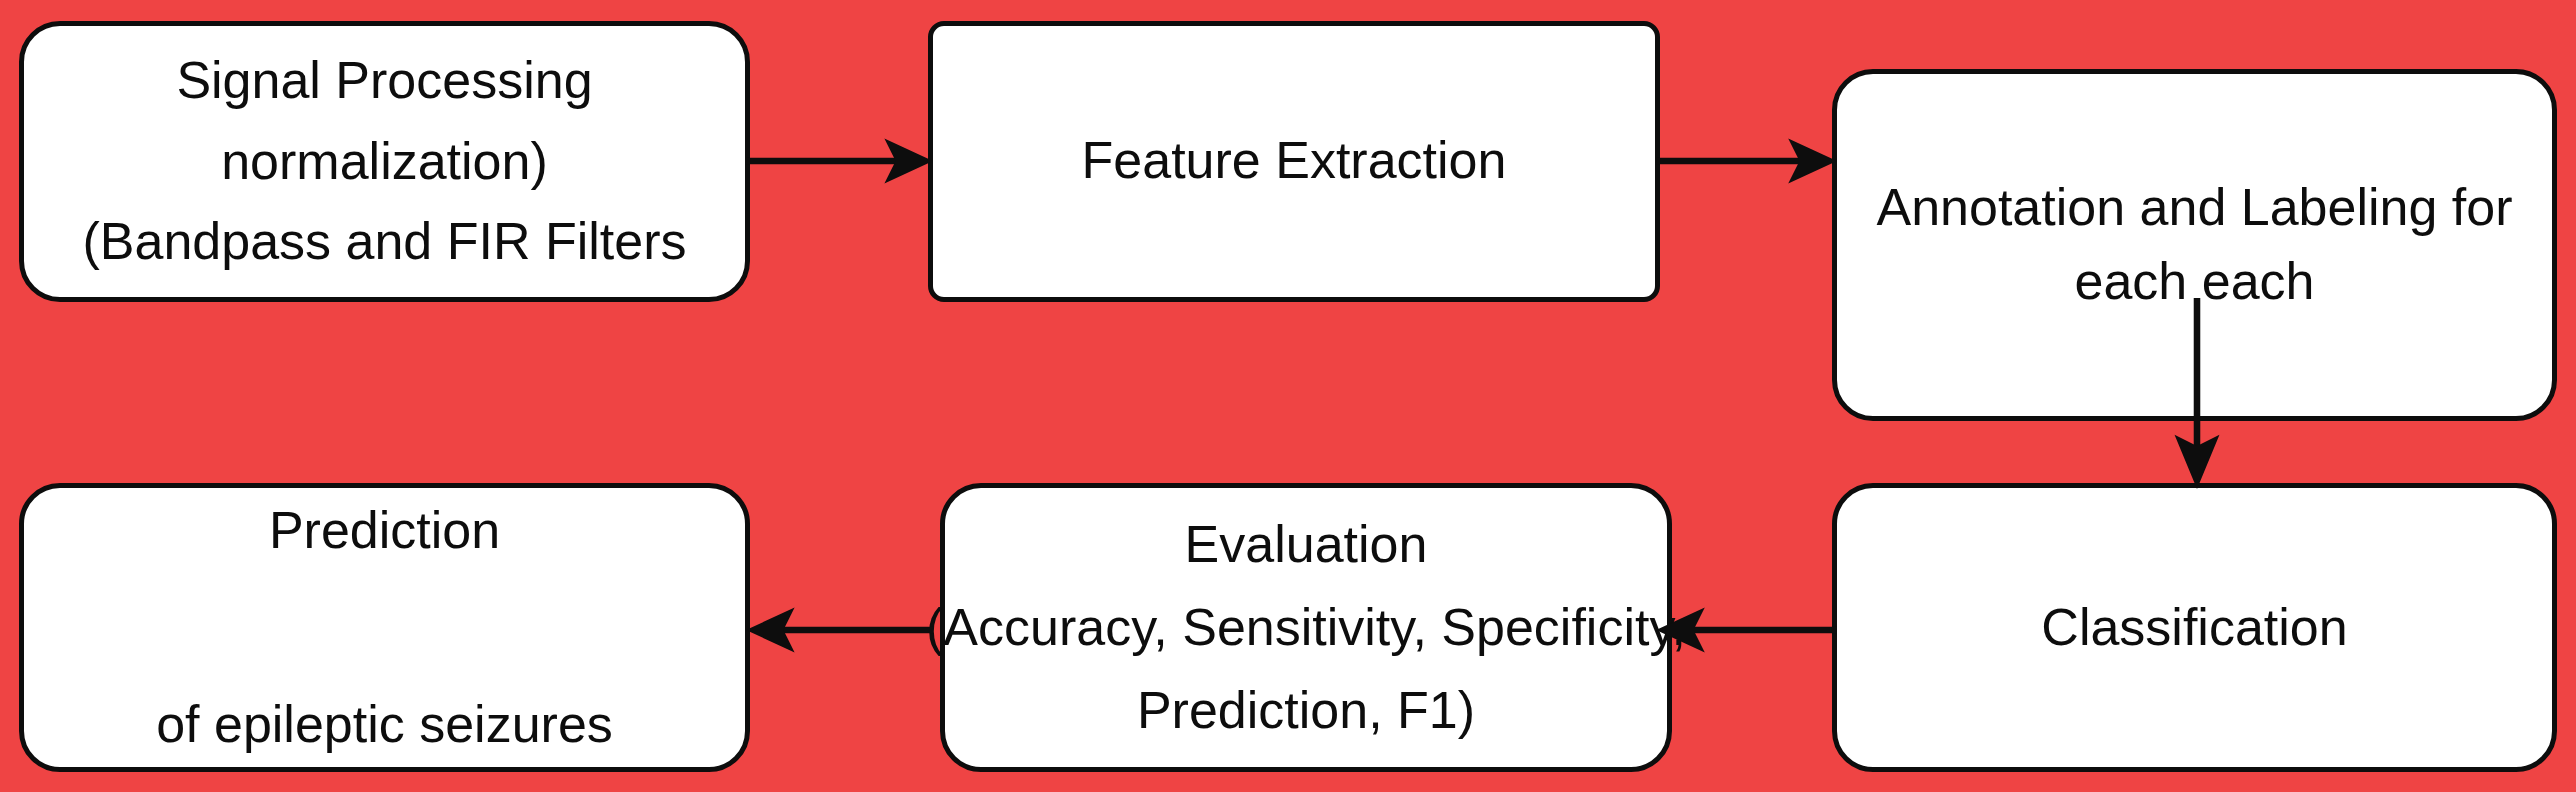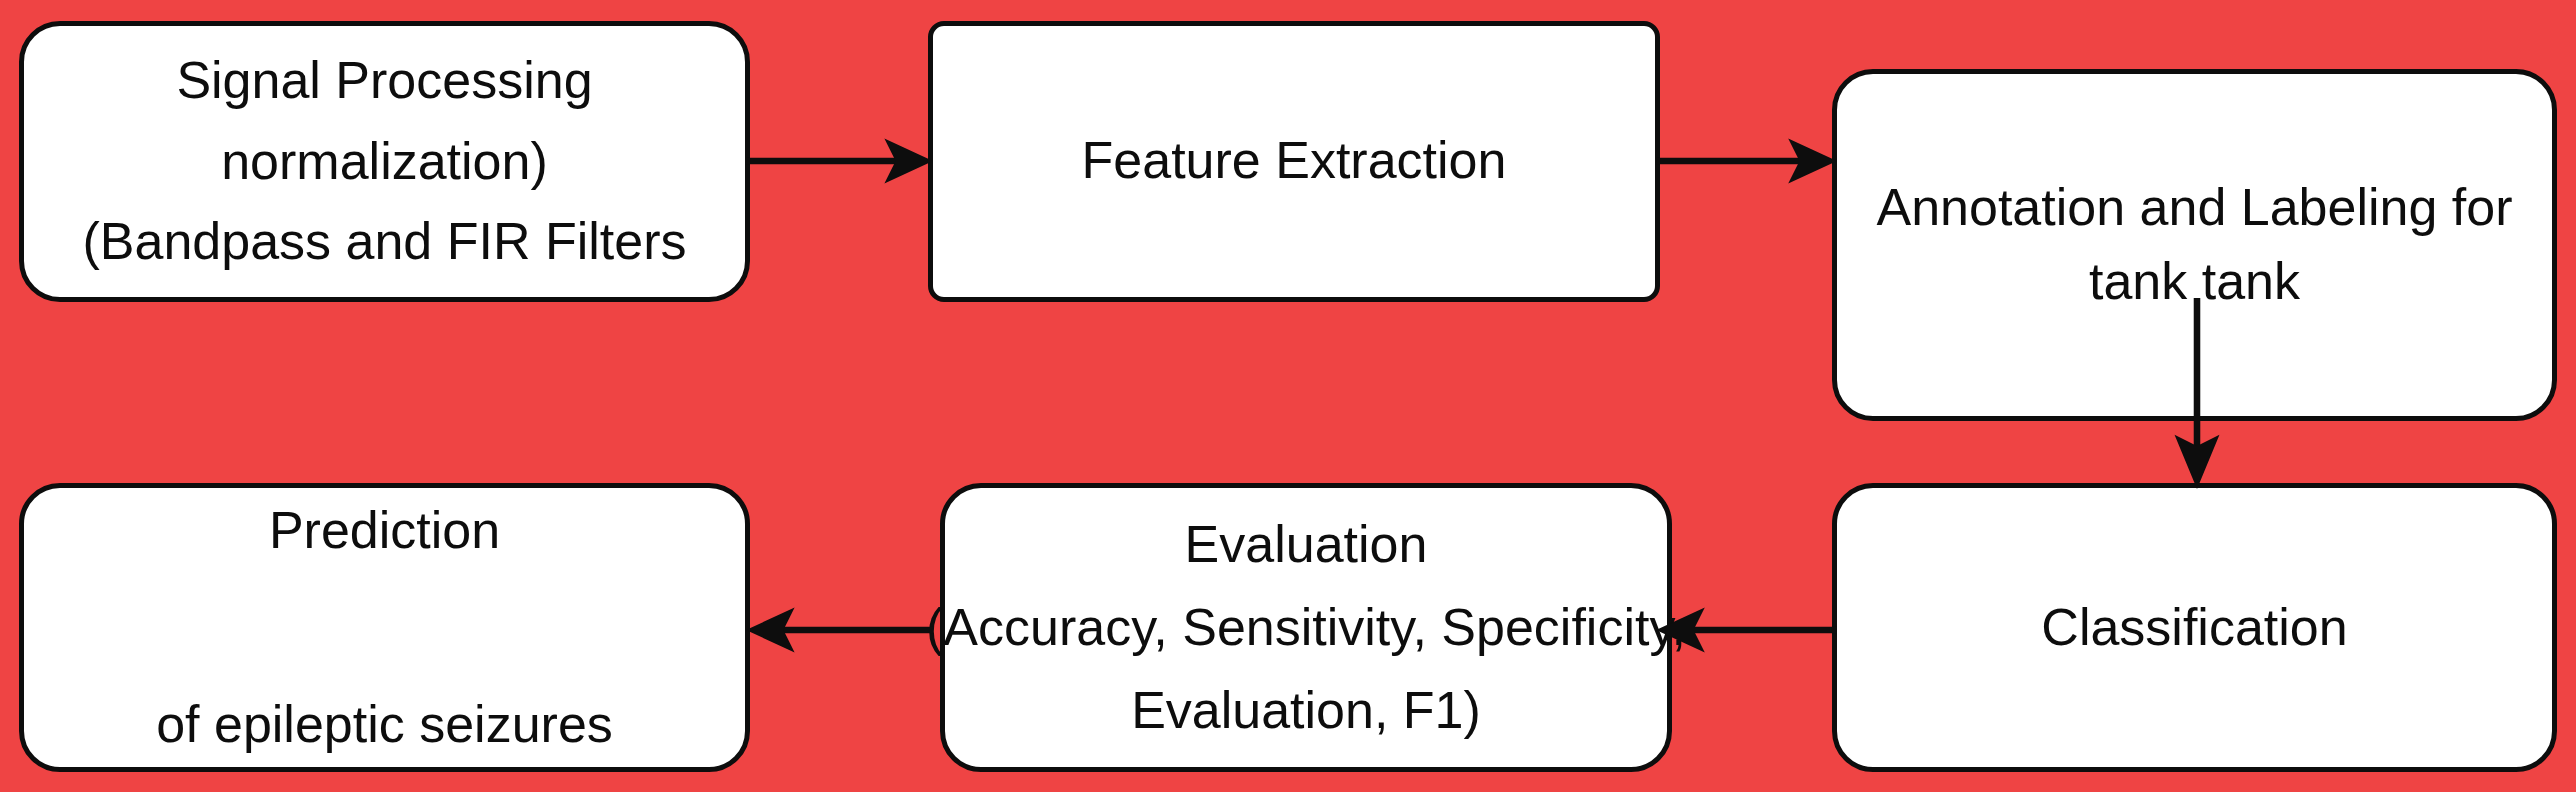--- a/index.html
+++ b/index.html
@@ -82,32 +82,32 @@
     <span class="line">normalization)</span>
     <span class="line">(Bandpass and FIR Filters</span>
   </div>
 
   <div class="node" id="node-feature-extraction">
     <span class="line">Feature Extraction</span>
   </div>
 
   <div class="node" id="node-annotation-labeling">
     <span class="line">Annotation and Labeling for</span>
-    <span class="line">tank tank</span>
+    <span class="line">each each</span>
   </div>
 
   <div class="node" id="node-prediction">
     <span class="line">Prediction</span>
     <span class="line">of epileptic seizures</span>
   </div>
 
   <div class="node" id="node-evaluation">
     <span class="line">Evaluation</span>
     <span class="line">(Accuracy, Sensitivity, Specificity,</span>
-    <span class="line">Evaluation, F1)</span>
+    <span class="line">Prediction, F1)</span>
   </div>
 
   <div class="node" id="node-classification">
     <span class="line">Classification</span>
   </div>
 
   <svg class="edge" id="edge-sp-fe" viewBox="0 0 200 64">
     <line x1="0" y1="32" x2="168" y2="32" stroke="#0d0d0d" stroke-width="7"></line>
     <path d="M 200 32 L 148 8 L 160 32 L 148 56 Z" fill="#0d0d0d"></path>
   </svg>

